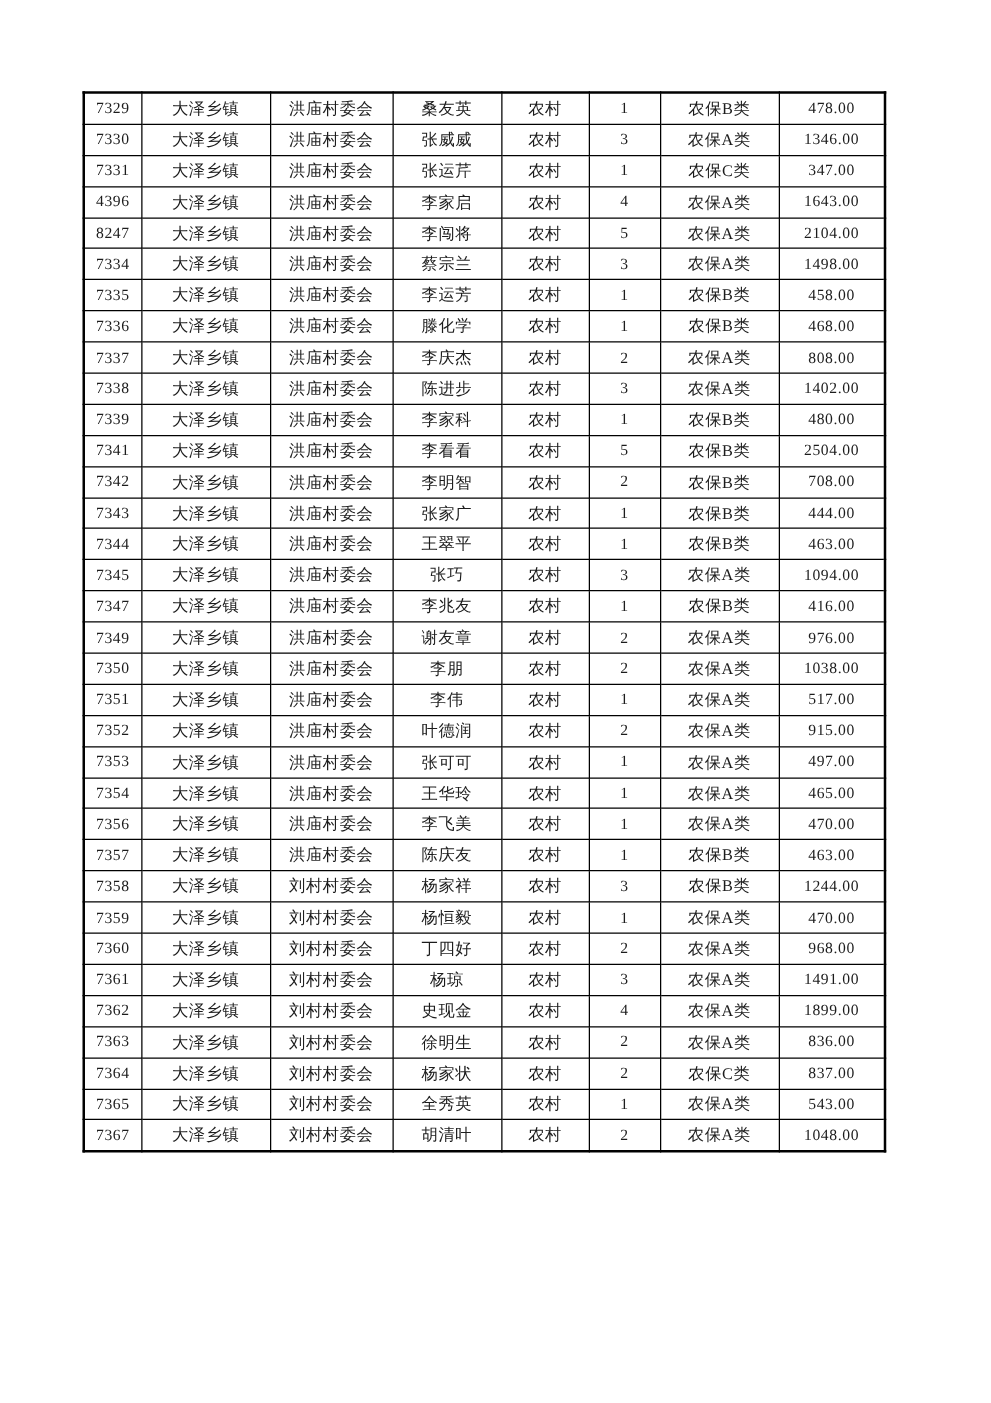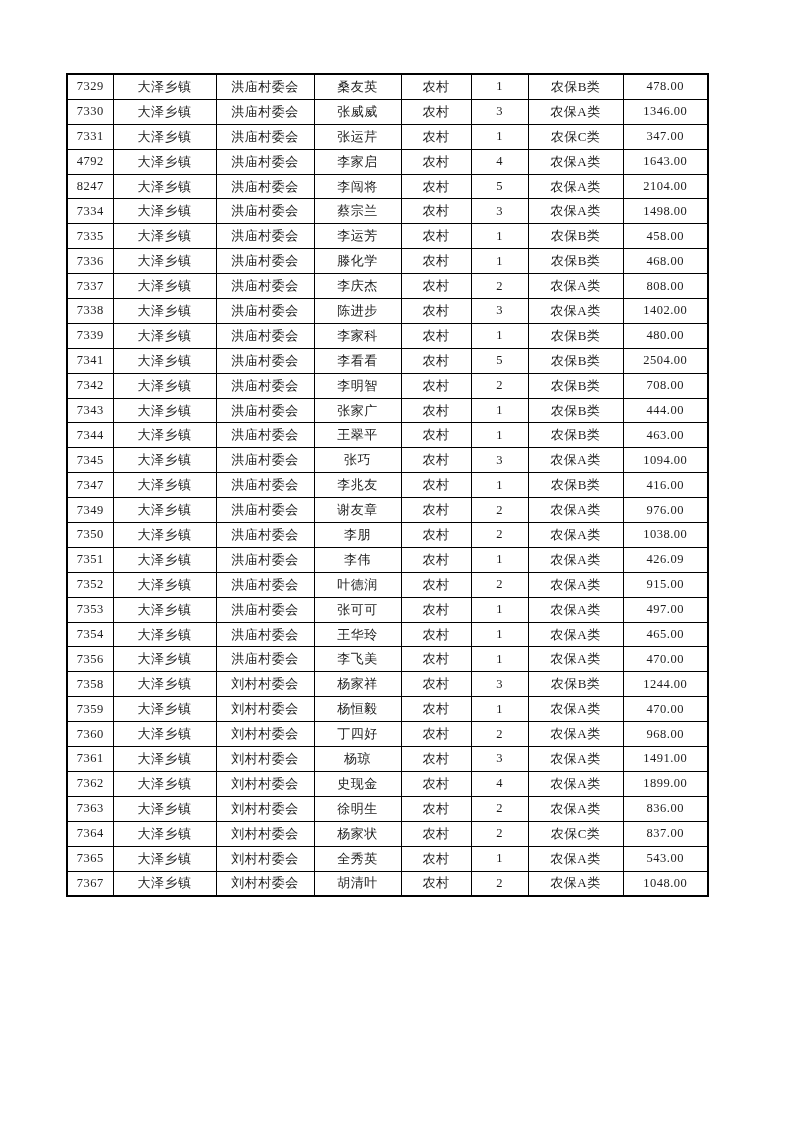--- a/index.html
+++ b/index.html
@@ -81,21 +81,21 @@
           <td class="num">7331</td>
           <td>大泽乡镇</td>
           <td>洪庙村委会</td>
           <td>张运芹</td>
           <td>农村</td>
           <td class="num">1</td>
           <td>农保C类</td>
           <td class="num">347.00</td>
         </tr>
         <tr>
-          <td class="num">4792</td>
+          <td class="num">4396</td>
           <td>大泽乡镇</td>
           <td>洪庙村委会</td>
           <td>李家启</td>
           <td>农村</td>
           <td class="num">4</td>
           <td>农保A类</td>
           <td class="num">1643.00</td>
         </tr>
         <tr>
           <td class="num">8247</td>
@@ -248,21 +248,21 @@
           <td class="num">1038.00</td>
         </tr>
         <tr>
           <td class="num">7351</td>
           <td>大泽乡镇</td>
           <td>洪庙村委会</td>
           <td>李伟</td>
           <td>农村</td>
           <td class="num">1</td>
           <td>农保A类</td>
-          <td class="num">426.09</td>
+          <td class="num">517.00</td>
         </tr>
         <tr>
           <td class="num">7352</td>
           <td>大泽乡镇</td>
           <td>洪庙村委会</td>
           <td>叶德润</td>
           <td>农村</td>
           <td class="num">2</td>
           <td>农保A类</td>
           <td class="num">915.00</td>
@@ -289,20 +289,30 @@
         </tr>
         <tr>
           <td class="num">7356</td>
           <td>大泽乡镇</td>
           <td>洪庙村委会</td>
           <td>李飞美</td>
           <td>农村</td>
           <td class="num">1</td>
           <td>农保A类</td>
           <td class="num">470.00</td>
+        </tr>
+        <tr>
+          <td class="num">7357</td>
+          <td>大泽乡镇</td>
+          <td>洪庙村委会</td>
+          <td>陈庆友</td>
+          <td>农村</td>
+          <td class="num">1</td>
+          <td>农保B类</td>
+          <td class="num">463.00</td>
         </tr>
         <tr>
           <td class="num">7358</td>
           <td>大泽乡镇</td>
           <td>刘村村委会</td>
           <td>杨家祥</td>
           <td>农村</td>
           <td class="num">3</td>
           <td>农保B类</td>
           <td class="num">1244.00</td>

